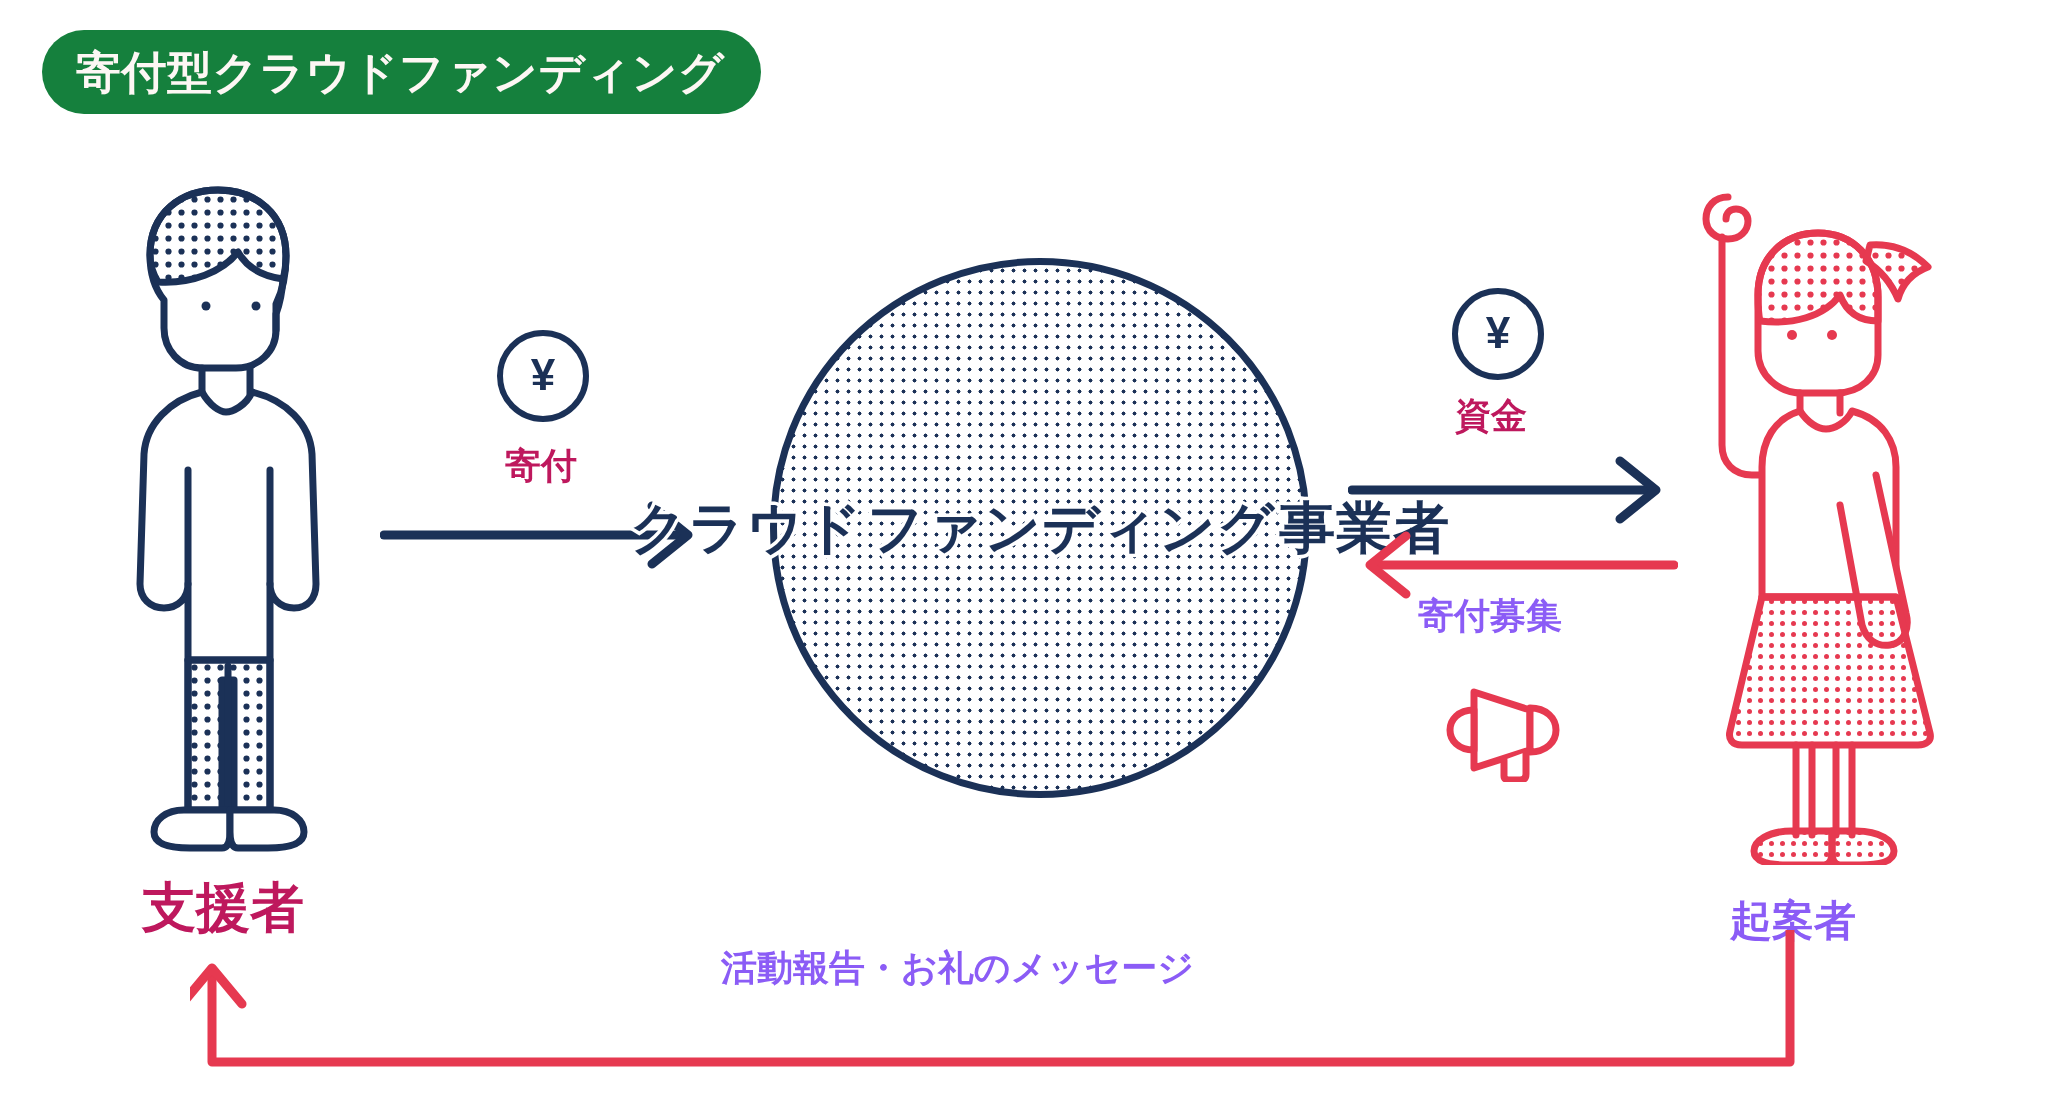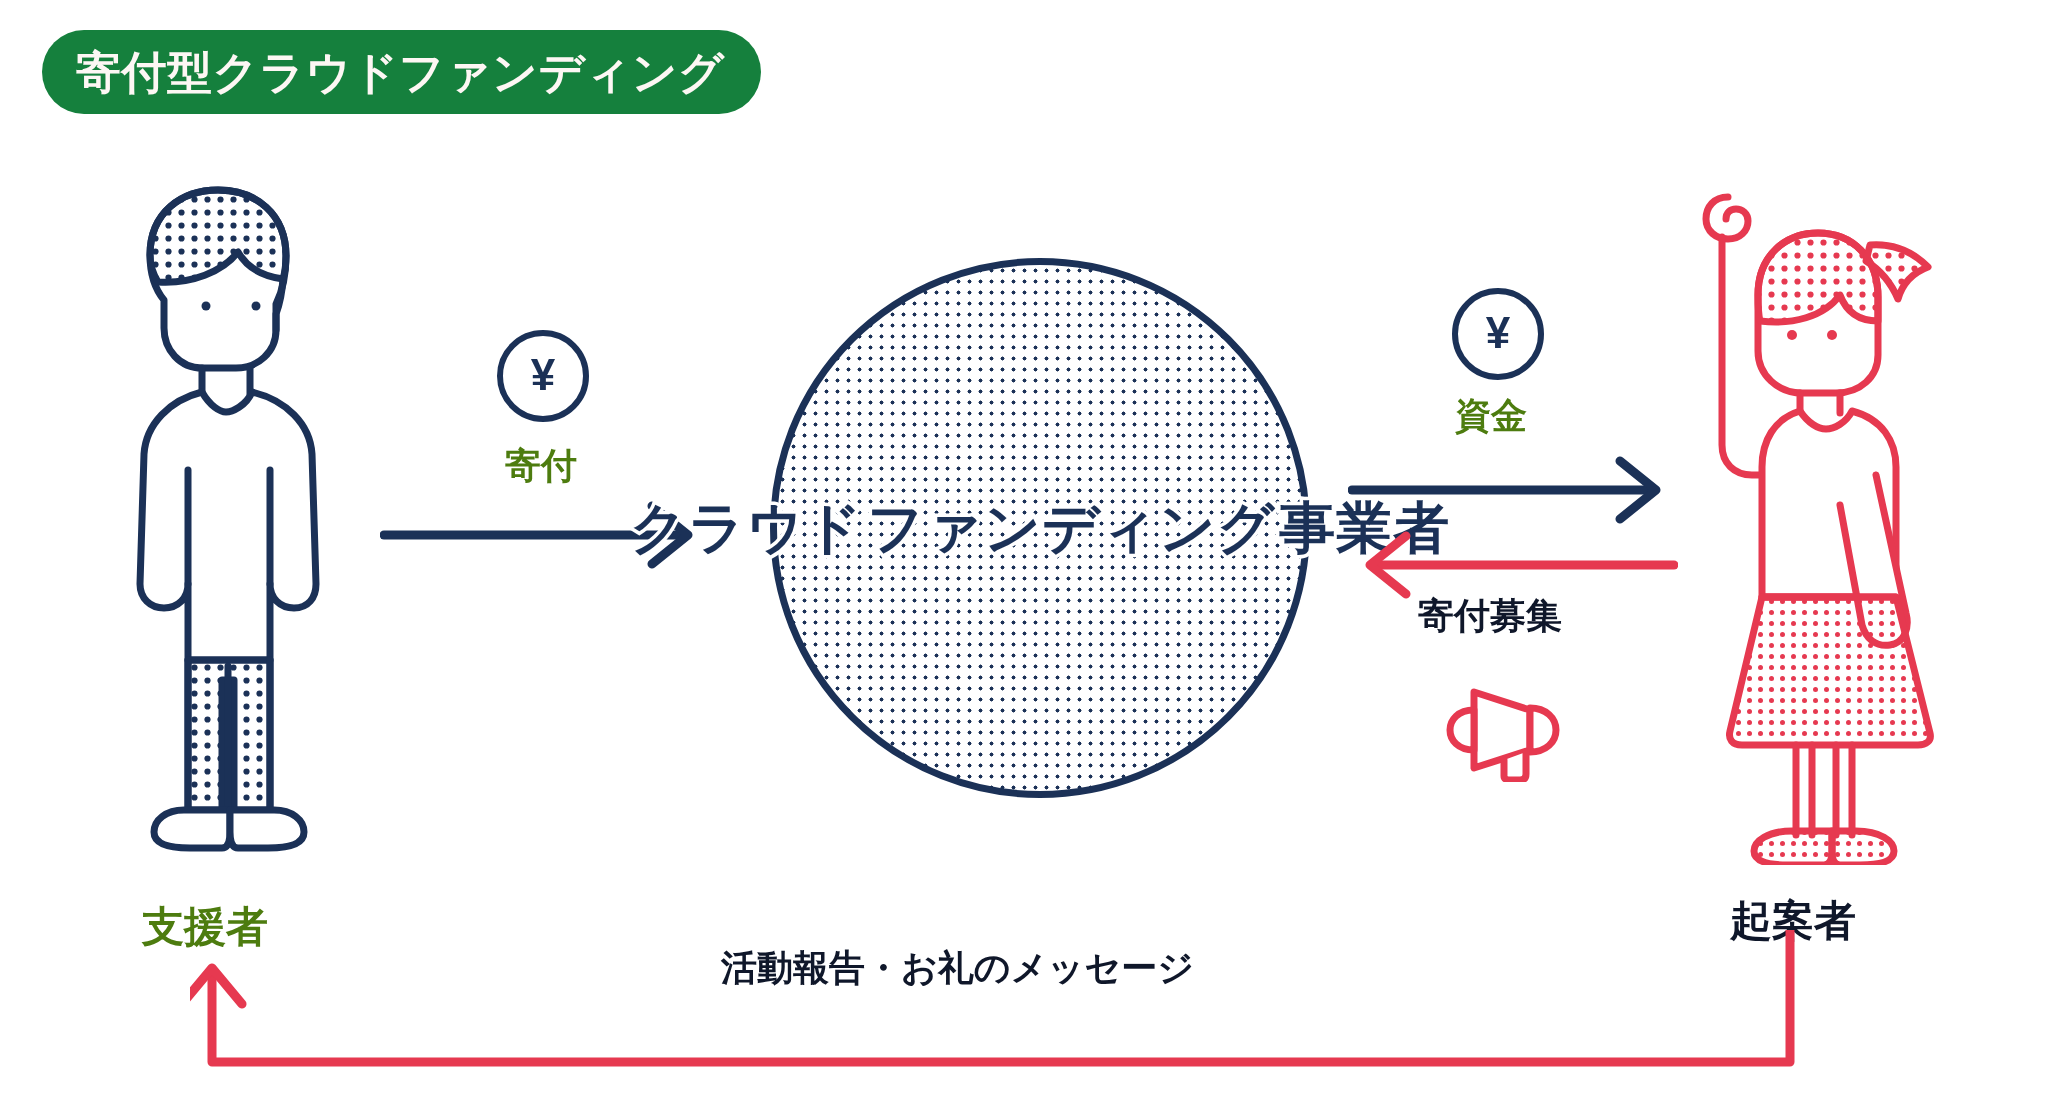--- a/index.html
+++ b/index.html
@@ -40,27 +40,26 @@
     white-space: nowrap;
   }
 
   
   .lbl {
     position: absolute;
     white-space: nowrap;
     font-weight: bold;
     line-height: 1;
   }
-  .navy { color: #4d7c0f; }
-  .red  { color: #0f172a; }
+  .navy { color: #be185d; }
+  .red  { color: #8b5cf6; }
 
   #label-supporter {
     left: 142px; top: 880px;
-    font-size: 42px;
-    margin-top: 26px;
+    font-size: 54px;
   }
   #label-proposer {
     left: 1730px; top: 900px;
     font-size: 42px;
   }
   #label-donation {
     left: 497px; top: 448px;
     font-size: 36px;
     margin-left: 8px;
   }

